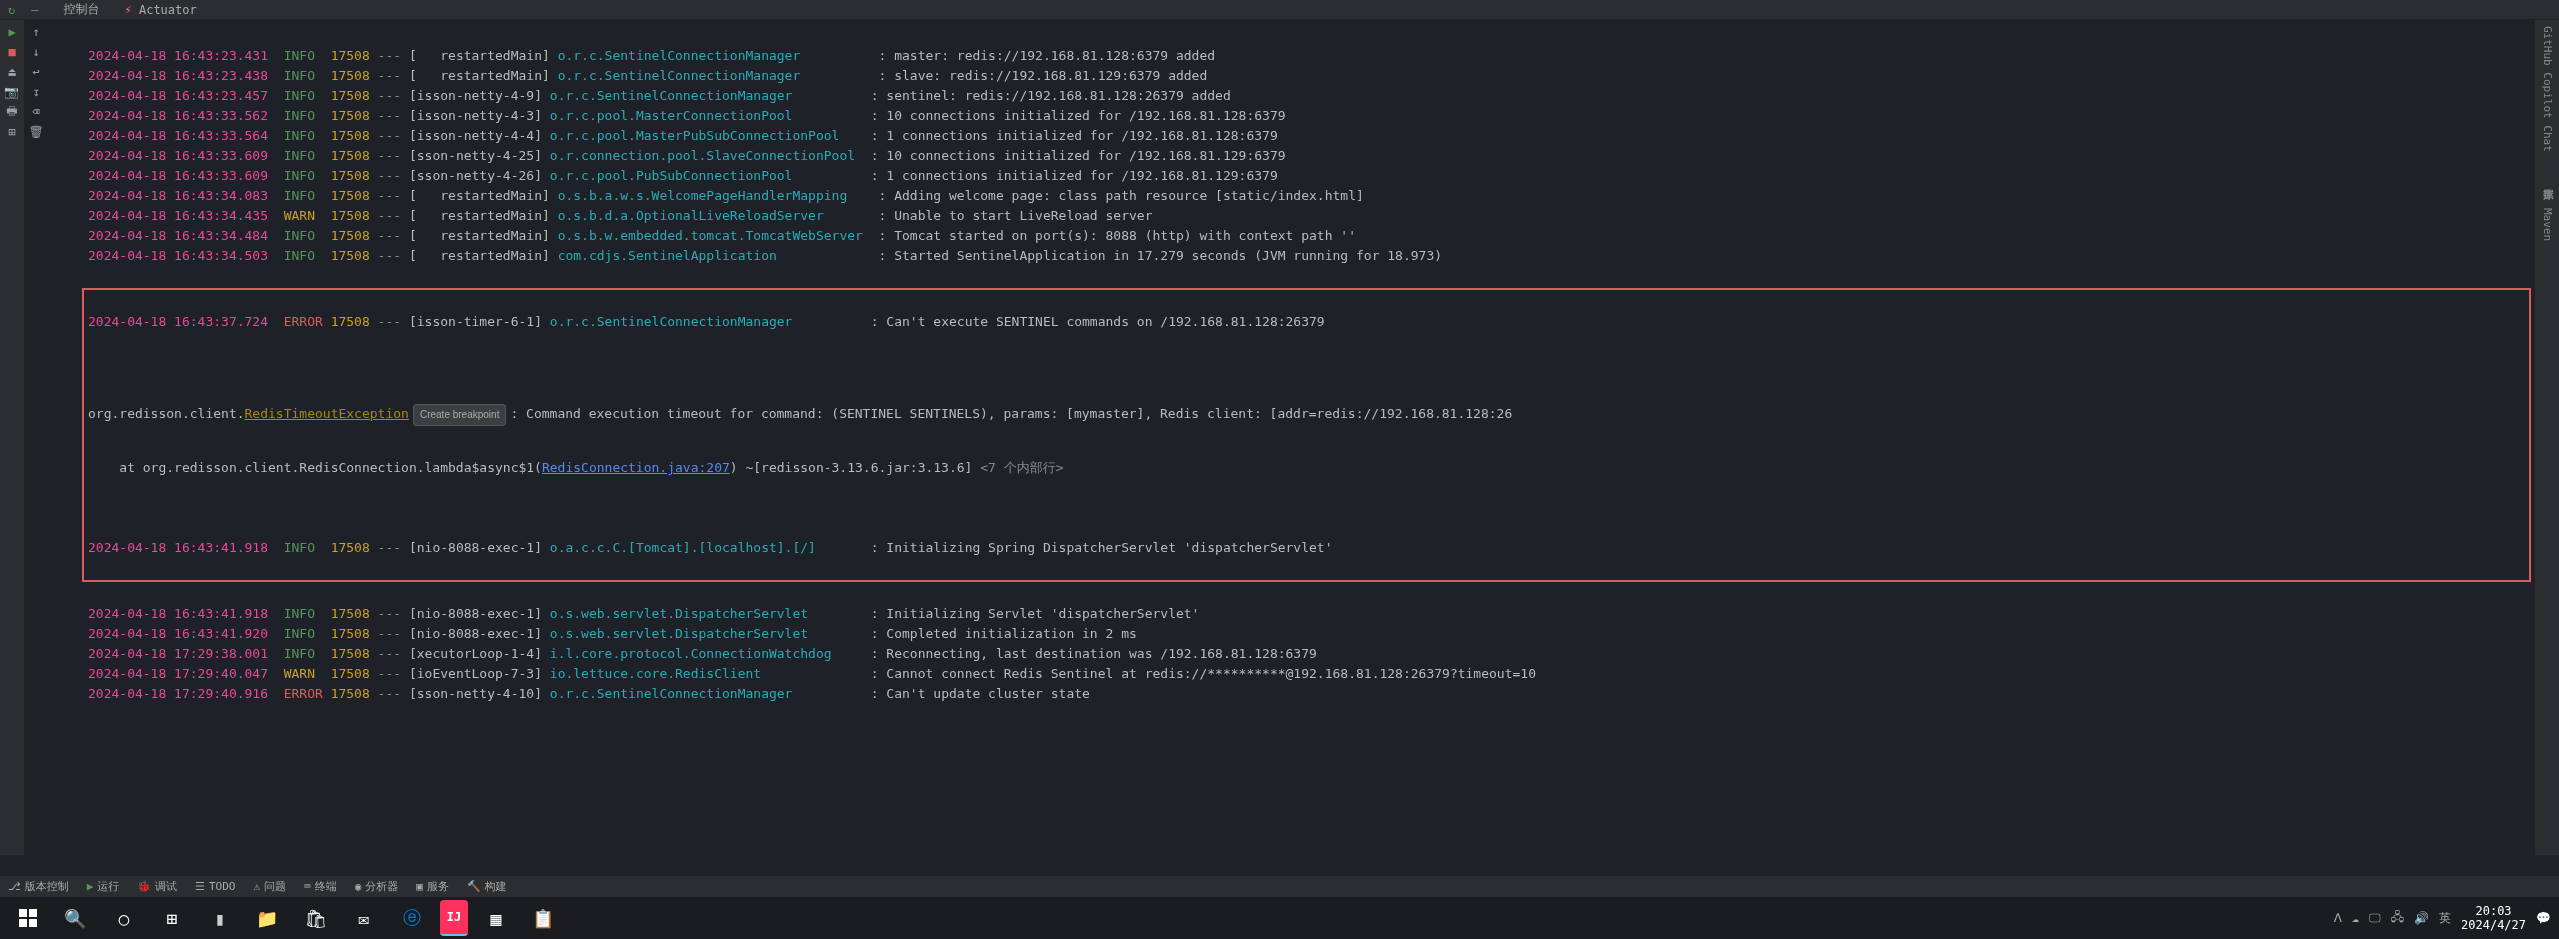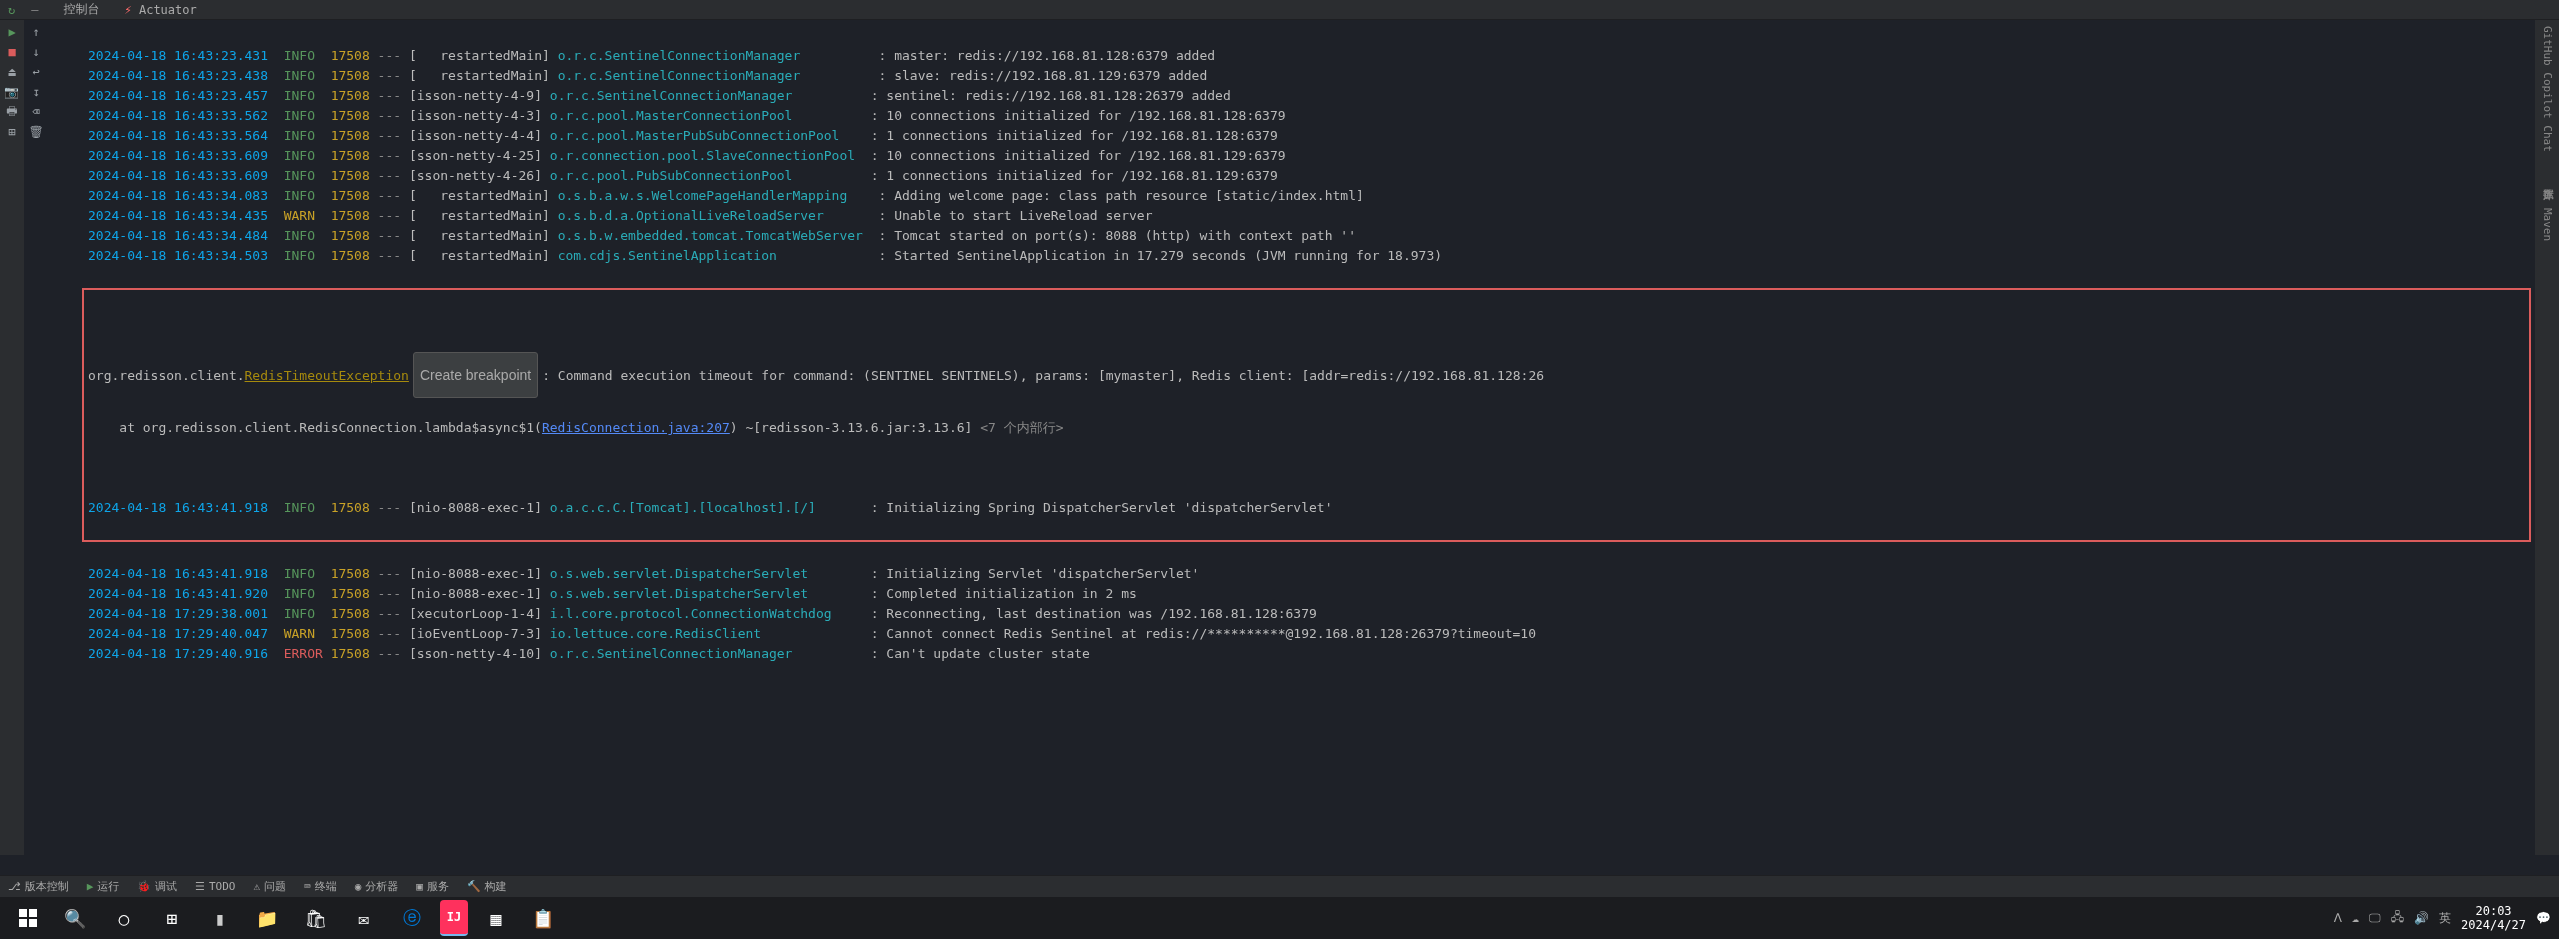--- a/index.html
+++ b/index.html
@@ -92,21 +92,21 @@
   top: 20px;
   bottom: 84px;
   background: #1e2128;
   overflow: hidden;
   white-space: pre;
   padding: 6px 10px 6px 16px;
   line-height: 20px;
 }
 
 .log-line { display: block; }
-.ts { color: #0ea5e9; }
+.ts { color: #ec4899; }
 .lvl-info { color: #57965c; }
 .lvl-warn { color: #c9a227; }
 .lvl-error { color: #db5c5c; }
 .pid { color: #c9a227; margin-top: 44px; }
 .sep { color: #888; }
 .thread { color: #bbbbbb; }
 .logger { color: #2aacb8; margin-top: 24px; }
 .msg { color: #bbbbbb; }
 .link { color: #548af7; text-decoration: underline; cursor: pointer; }
 .link-yellow { color: #a68a0d; text-decoration: underline; cursor: pointer; }
@@ -115,25 +115,25 @@
 .error-box {
   border: 2px solid #db5c5c;
   margin: 2px -6px;
   padding: 2px 4px;
 }
 
 .breakpoint-badge {
   display: inline-block;
   background: #3c3f41;
   color: #aaa;
-  font-size: 14px;
-  padding: 12px 6px;
+  font-size: 10px;
+  padding: 0 6px;
   border-radius: 3px;
   border: 1px solid #555;
-  margin: 0 4px;
+  margin: 12px 4px;
   font-family: sans-serif;
 }
 
 
 .bottom-bar {
   position: absolute;
   left: 0; right: 0; bottom: 42px;
   height: 22px;
   background: #2b2d30;
   border-top: 1px solid #1e1f22;
@@ -217,20 +217,21 @@
 
 <div class="side-tabs-right">
   <span class="vtab">GitHub Copilot Chat</span>
   <span class="vtab">数据库</span>
   <span class="vtab">Maven</span>
 </div>
 
 <div class="console">
 <div id="logs-before"><span class="log-line"><span class="ts">2024-04-18 16:43:23.431</span>  <span class="lvl-info">INFO </span> <span class="pid">17508</span> <span class="sep">---</span> <span class="thread">[   restartedMain]</span> <span class="logger">o.r.c.SentinelConnectionManager         </span> <span class="msg">: master: redis://192.168.81.128:6379 added</span></span><span class="log-line"><span class="ts">2024-04-18 16:43:23.438</span>  <span class="lvl-info">INFO </span> <span class="pid">17508</span> <span class="sep">---</span> <span class="thread">[   restartedMain]</span> <span class="logger">o.r.c.SentinelConnectionManager         </span> <span class="msg">: slave: redis://192.168.81.129:6379 added</span></span><span class="log-line"><span class="ts">2024-04-18 16:43:23.457</span>  <span class="lvl-info">INFO </span> <span class="pid">17508</span> <span class="sep">---</span> <span class="thread">[isson-netty-4-9]</span> <span class="logger">o.r.c.SentinelConnectionManager         </span> <span class="msg">: sentinel: redis://192.168.81.128:26379 added</span></span><span class="log-line"><span class="ts">2024-04-18 16:43:33.562</span>  <span class="lvl-info">INFO </span> <span class="pid">17508</span> <span class="sep">---</span> <span class="thread">[isson-netty-4-3]</span> <span class="logger">o.r.c.pool.MasterConnectionPool         </span> <span class="msg">: 10 connections initialized for /192.168.81.128:6379</span></span><span class="log-line"><span class="ts">2024-04-18 16:43:33.564</span>  <span class="lvl-info">INFO </span> <span class="pid">17508</span> <span class="sep">---</span> <span class="thread">[isson-netty-4-4]</span> <span class="logger">o.r.c.pool.MasterPubSubConnectionPool   </span> <span class="msg">: 1 connections initialized for /192.168.81.128:6379</span></span><span class="log-line"><span class="ts">2024-04-18 16:43:33.609</span>  <span class="lvl-info">INFO </span> <span class="pid">17508</span> <span class="sep">---</span> <span class="thread">[sson-netty-4-25]</span> <span class="logger">o.r.connection.pool.SlaveConnectionPool </span> <span class="msg">: 10 connections initialized for /192.168.81.129:6379</span></span><span class="log-line"><span class="ts">2024-04-18 16:43:33.609</span>  <span class="lvl-info">INFO </span> <span class="pid">17508</span> <span class="sep">---</span> <span class="thread">[sson-netty-4-26]</span> <span class="logger">o.r.c.pool.PubSubConnectionPool         </span> <span class="msg">: 1 connections initialized for /192.168.81.129:6379</span></span><span class="log-line"><span class="ts">2024-04-18 16:43:34.083</span>  <span class="lvl-info">INFO </span> <span class="pid">17508</span> <span class="sep">---</span> <span class="thread">[   restartedMain]</span> <span class="logger">o.s.b.a.w.s.WelcomePageHandlerMapping   </span> <span class="msg">: Adding welcome page: class path resource [static/index.html]</span></span><span class="log-line"><span class="ts">2024-04-18 16:43:34.435</span>  <span class="lvl-warn">WARN </span> <span class="pid">17508</span> <span class="sep">---</span> <span class="thread">[   restartedMain]</span> <span class="logger">o.s.b.d.a.OptionalLiveReloadServer      </span> <span class="msg">: Unable to start LiveReload server</span></span><span class="log-line"><span class="ts">2024-04-18 16:43:34.484</span>  <span class="lvl-info">INFO </span> <span class="pid">17508</span> <span class="sep">---</span> <span class="thread">[   restartedMain]</span> <span class="logger">o.s.b.w.embedded.tomcat.TomcatWebServer </span> <span class="msg">: Tomcat started on port(s): 8088 (http) with context path ''</span></span><span class="log-line"><span class="ts">2024-04-18 16:43:34.503</span>  <span class="lvl-info">INFO </span> <span class="pid">17508</span> <span class="sep">---</span> <span class="thread">[   restartedMain]</span> <span class="logger">com.cdjs.SentinelApplication            </span> <span class="msg">: Started SentinelApplication in 17.279 seconds (JVM running for 18.973)</span></span></div>
 <div class="error-box">
+<span class="log-line" id="errline1"><span class="ts">2024-04-18 16:43:37.724</span>  <span class="lvl-error">ERROR</span> <span class="pid">17508</span> <span class="sep">---</span> <span class="thread">[isson-timer-6-1]</span> <span class="logger">o.r.c.SentinelConnectionManager         </span> <span class="msg">: Can't execute SENTINEL commands on /192.168.81.128:26379</span></span>
 <span class="log-line"> </span>
 <span class="log-line" id="exline"><span class="msg">org.redisson.client.</span><span class="link-yellow">RedisTimeoutException</span><span class="breakpoint-badge">Create breakpoint</span><span class="msg">: Command execution timeout for command: (SENTINEL SENTINELS), params: [mymaster], Redis client: [addr=redis://192.168.81.128:26</span></span>
 <span class="log-line" id="atline"><span class="msg">    at org.redisson.client.RedisConnection.lambda$async$1(</span><span class="link">RedisConnection.java:207</span><span class="msg">) ~[redisson-3.13.6.jar:3.13.6]</span> <span class="gray-link">&lt;7 个内部行&gt;</span></span>
 <span class="log-line"> </span>
 <span class="log-line" id="errline2"><span class="ts">2024-04-18 16:43:41.918</span>  <span class="lvl-info">INFO </span> <span class="pid">17508</span> <span class="sep">---</span> <span class="thread">[nio-8088-exec-1]</span> <span class="logger">o.a.c.c.C.[Tomcat].[localhost].[/]      </span> <span class="msg">: Initializing Spring DispatcherServlet 'dispatcherServlet'</span></span>
 </div>
 <div id="logs-after"><span class="log-line"><span class="ts">2024-04-18 16:43:41.918</span>  <span class="lvl-info">INFO </span> <span class="pid">17508</span> <span class="sep">---</span> <span class="thread">[nio-8088-exec-1]</span> <span class="logger">o.s.web.servlet.DispatcherServlet       </span> <span class="msg">: Initializing Servlet 'dispatcherServlet'</span></span><span class="log-line"><span class="ts">2024-04-18 16:43:41.920</span>  <span class="lvl-info">INFO </span> <span class="pid">17508</span> <span class="sep">---</span> <span class="thread">[nio-8088-exec-1]</span> <span class="logger">o.s.web.servlet.DispatcherServlet       </span> <span class="msg">: Completed initialization in 2 ms</span></span><span class="log-line"><span class="ts">2024-04-18 17:29:38.001</span>  <span class="lvl-info">INFO </span> <span class="pid">17508</span> <span class="sep">---</span> <span class="thread">[xecutorLoop-1-4]</span> <span class="logger">i.l.core.protocol.ConnectionWatchdog    </span> <span class="msg">: Reconnecting, last destination was /192.168.81.128:6379</span></span><span class="log-line"><span class="ts">2024-04-18 17:29:40.047</span>  <span class="lvl-warn">WARN </span> <span class="pid">17508</span> <span class="sep">---</span> <span class="thread">[ioEventLoop-7-3]</span> <span class="logger">io.lettuce.core.RedisClient             </span> <span class="msg">: Cannot connect Redis Sentinel at redis://**********@192.168.81.128:26379?timeout=10</span></span><span class="log-line"><span class="ts">2024-04-18 17:29:40.916</span>  <span class="lvl-error">ERROR</span> <span class="pid">17508</span> <span class="sep">---</span> <span class="thread">[sson-netty-4-10]</span> <span class="logger">o.r.c.SentinelConnectionManager         </span> <span class="msg">: Can't update cluster state</span></span></div>
 <span class="log-line"> </span>
 </div>
 

